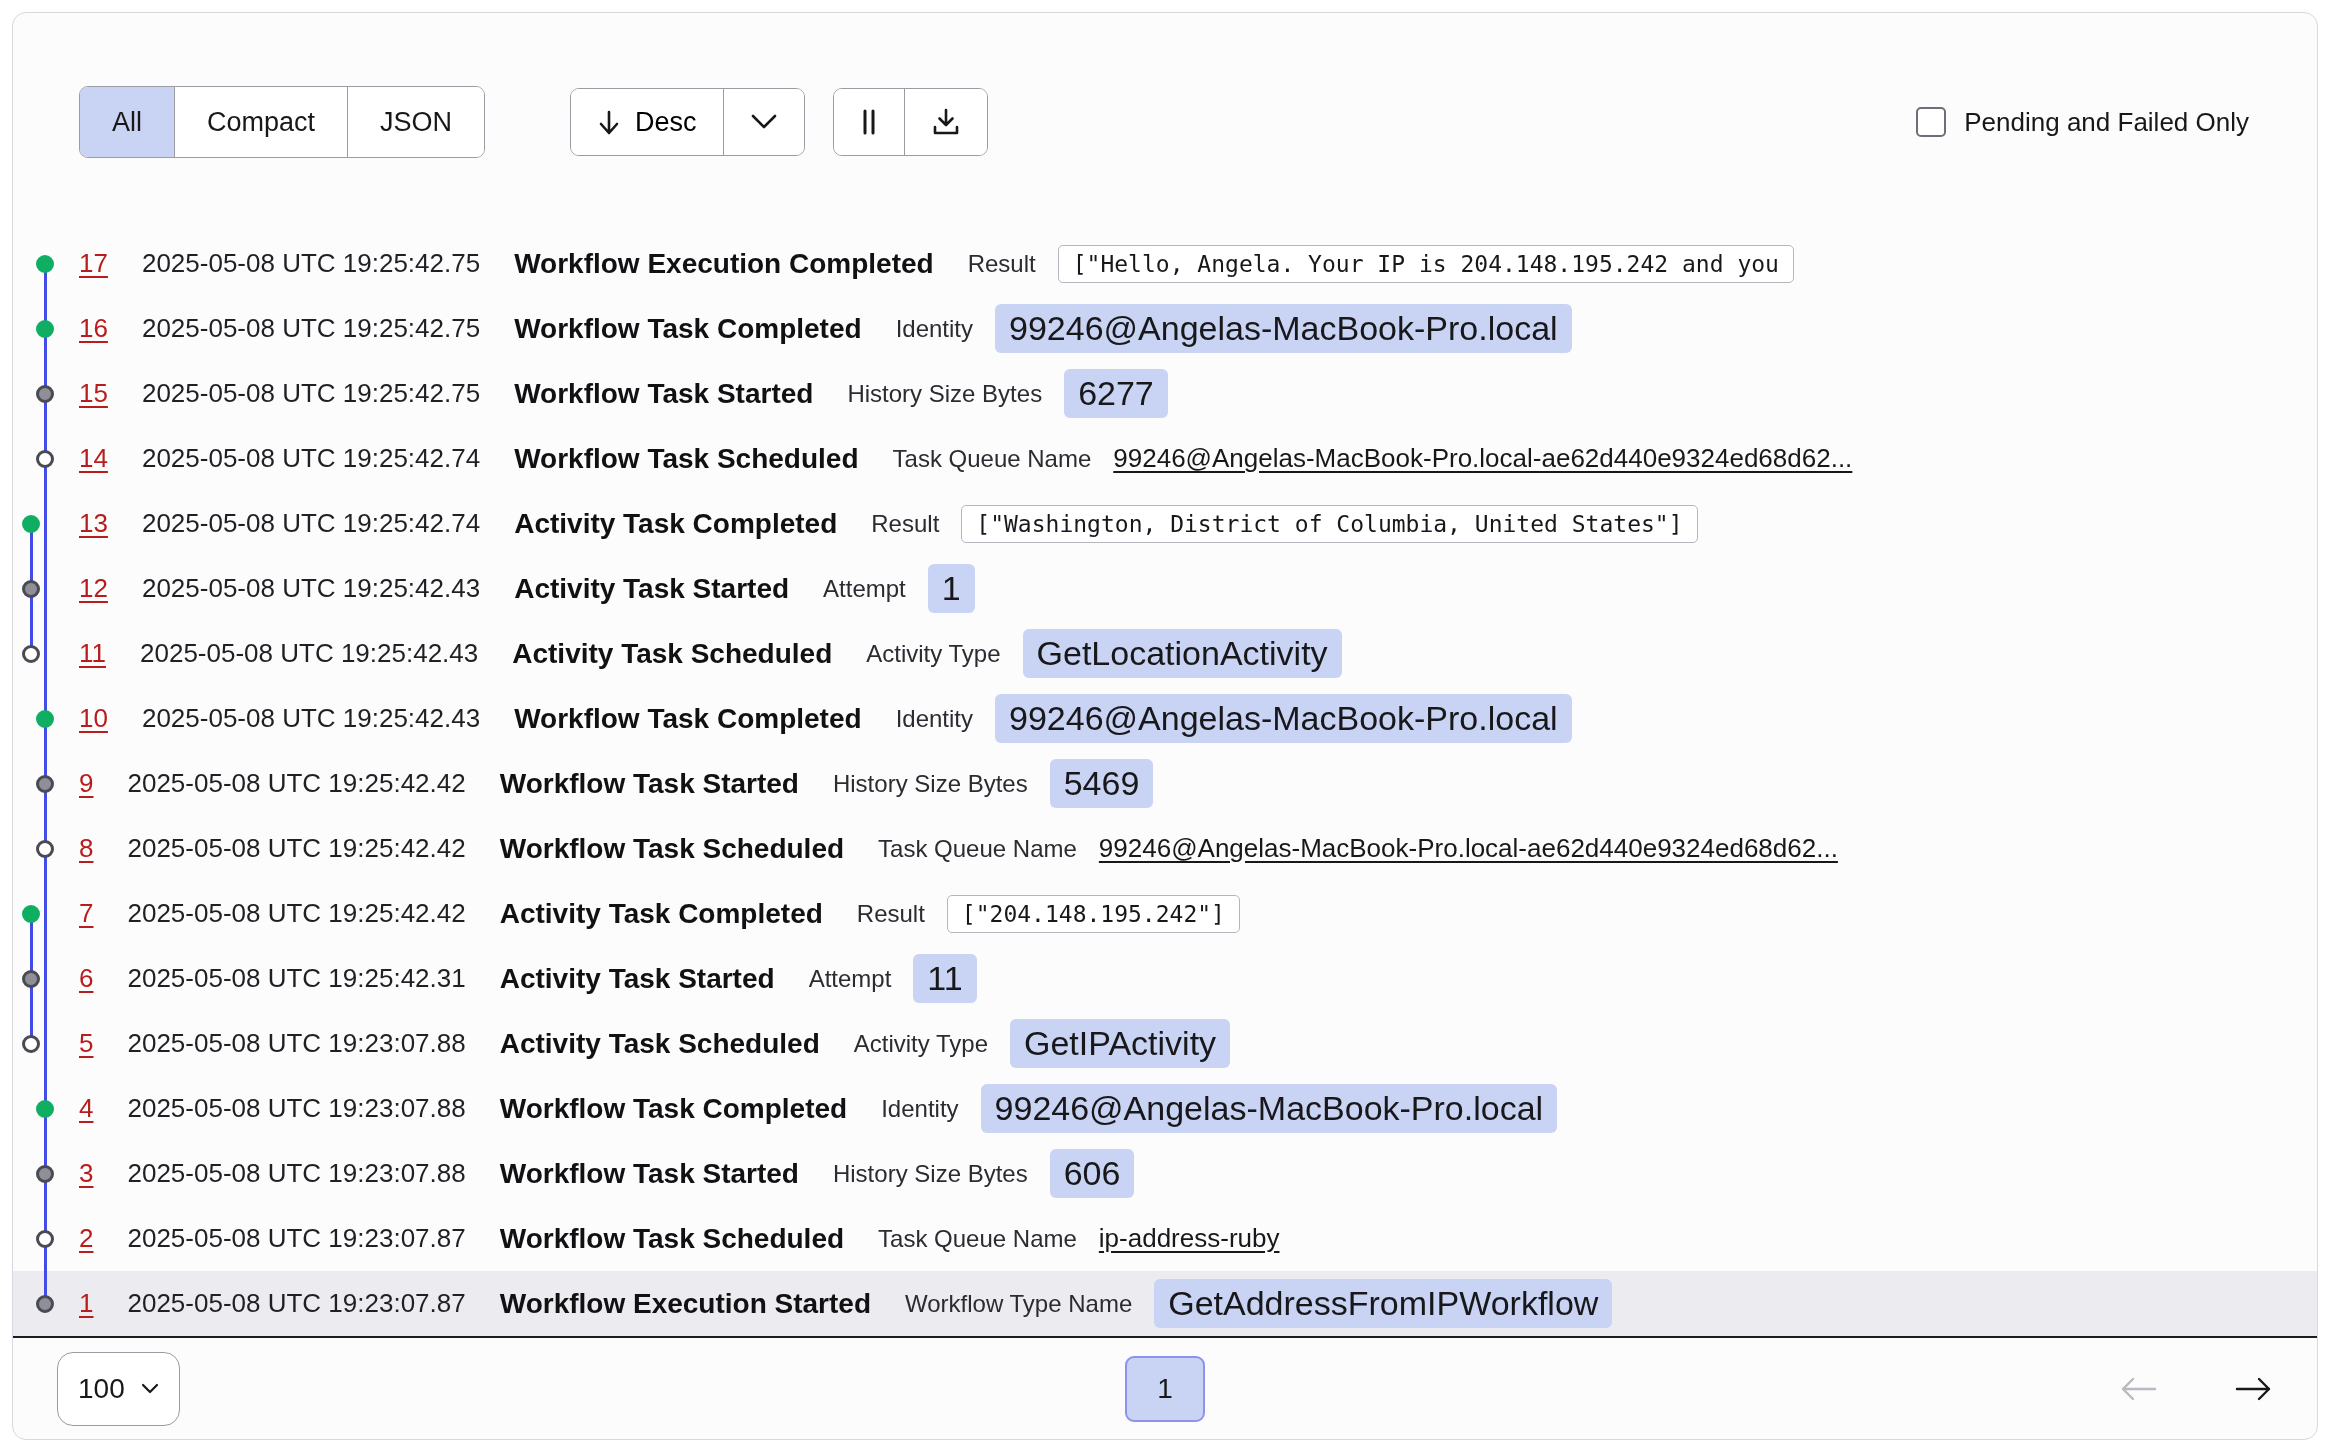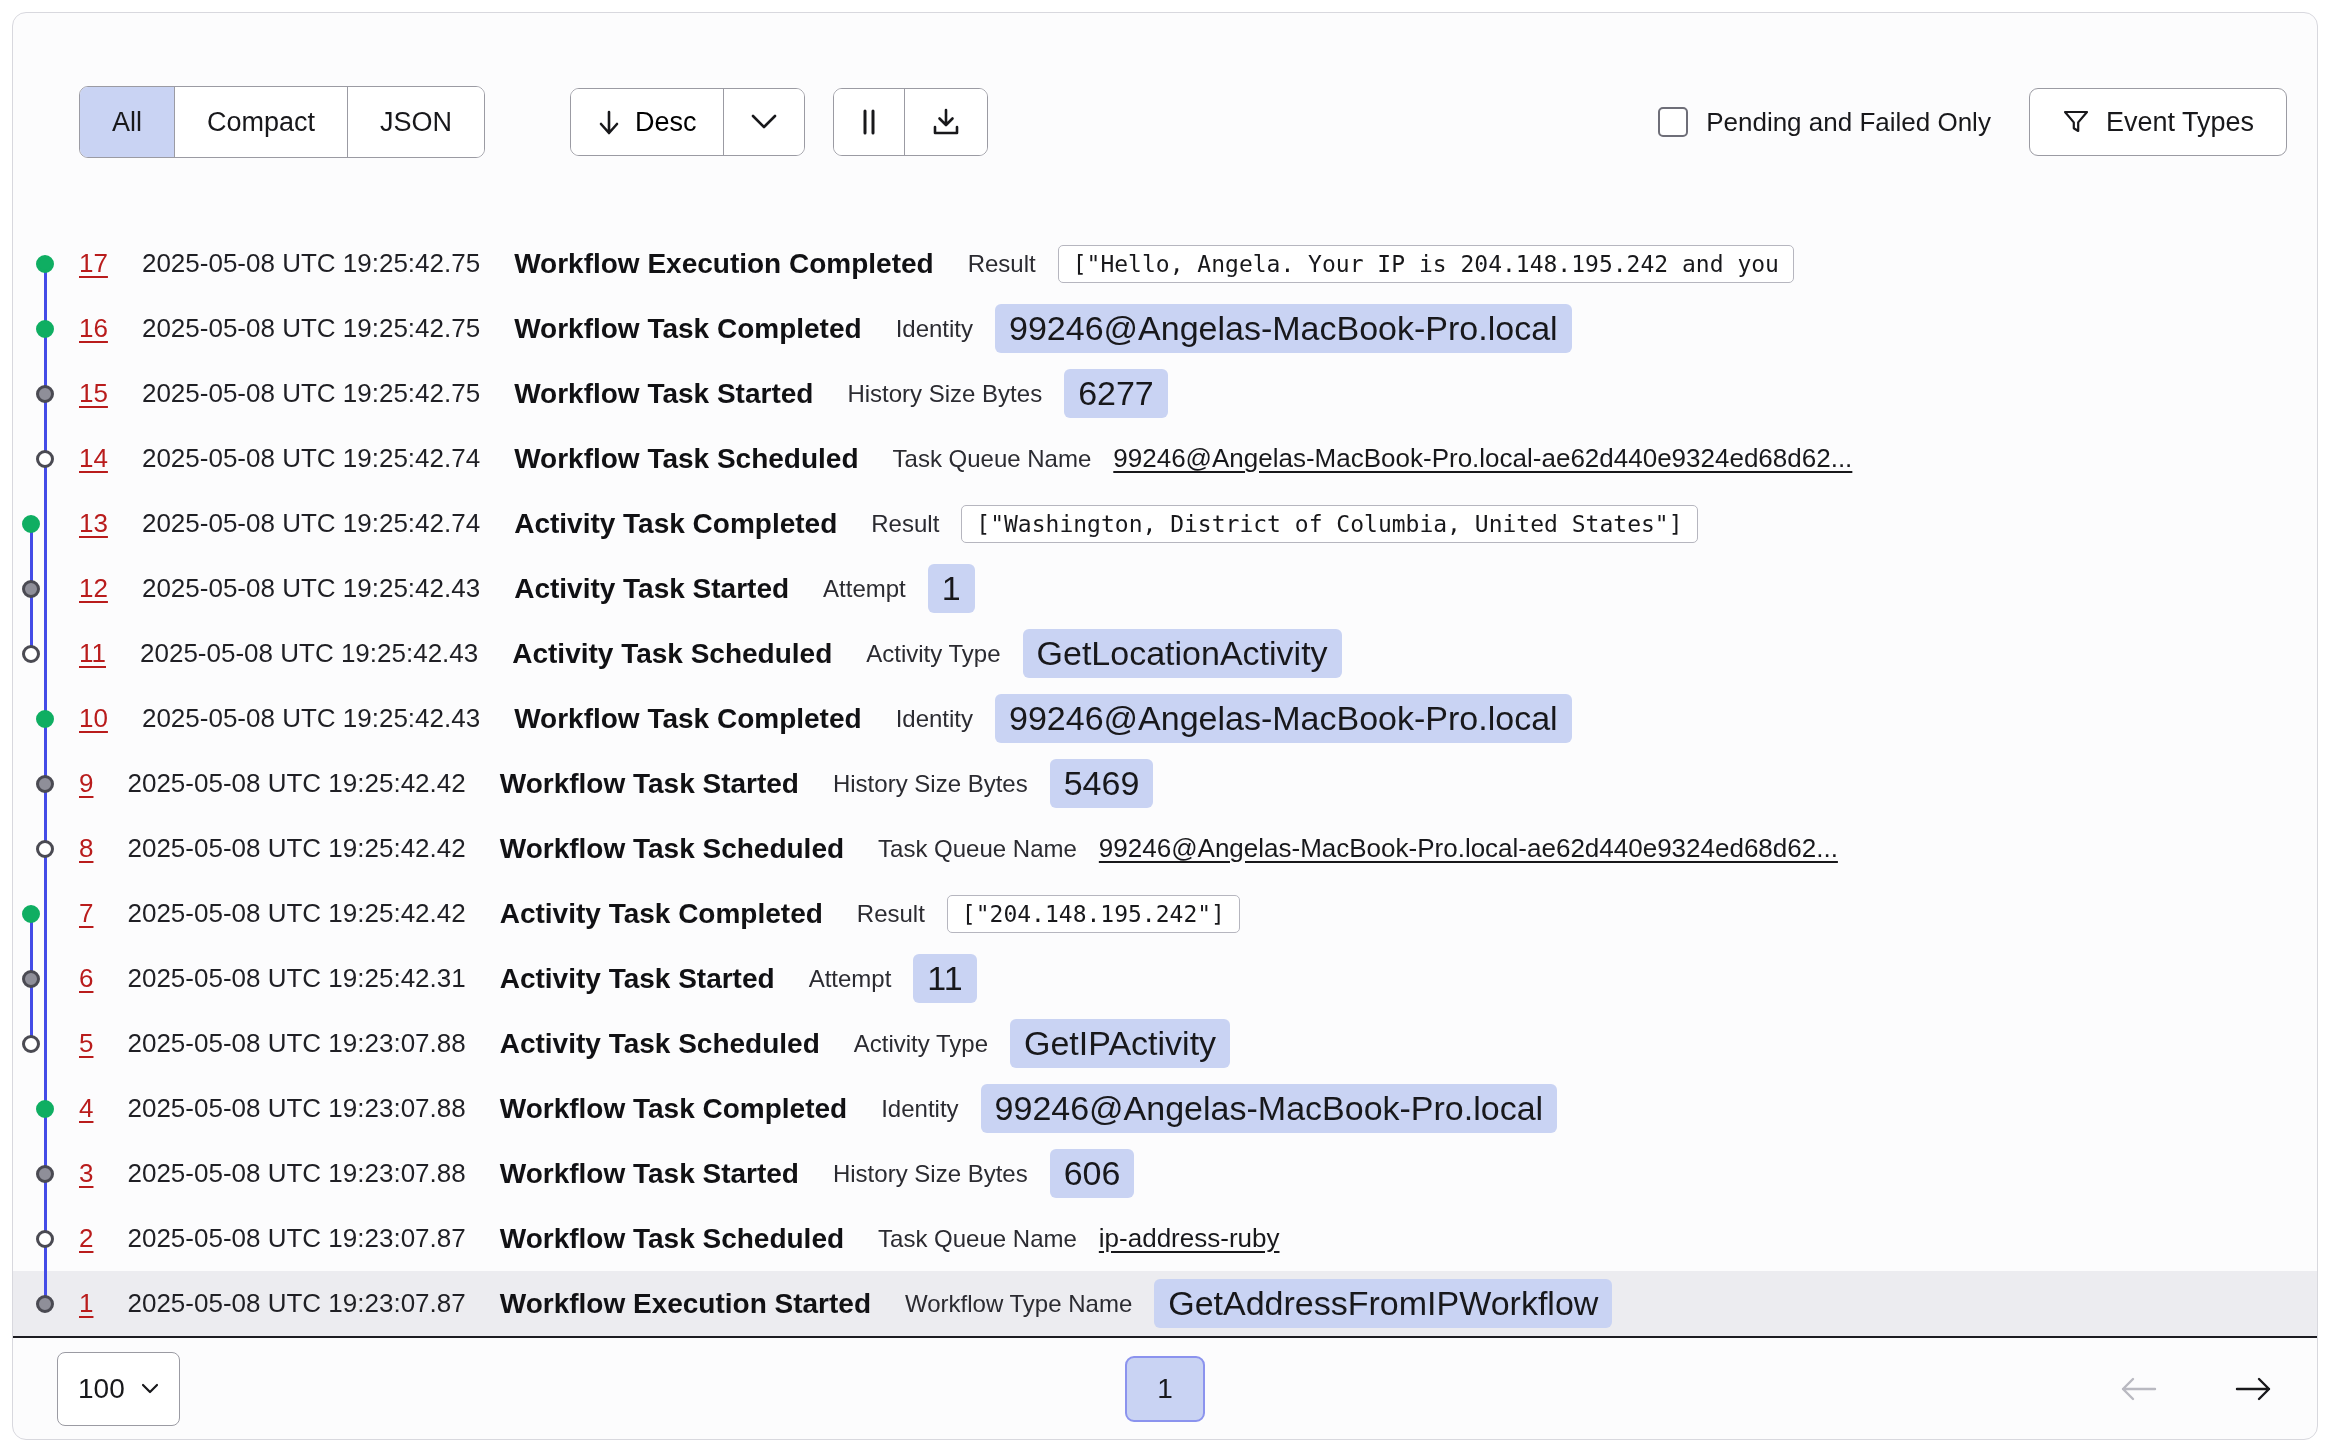--- a/index.html
+++ b/index.html
@@ -74,21 +74,21 @@
   .val-pill { background:var(--pill-bg); border-radius:6px; padding:5px 14px;
     font-size:34px; }
   .val-link { font-size:26px; text-decoration:underline; text-underline-offset:4px;
     cursor:pointer; }
 
   
   .divider { height:2px; flex:0 0 2px; background:#1c1c22; }
   .footer { flex:1; position:relative; display:flex; align-items:center;
     padding:0 46px 0 44px; }
   .page-size-select { display:flex; align-items:center; gap:16px; height:74px;
-    padding:0 20px; border:1.5px solid #9b9ba3; border-radius:8px; background:#fff;
+    padding:0 20px; border:1.5px solid #9b9ba3; border-radius:16px; background:#fff;
     font-size:28px; cursor:pointer; }
   .page-number { position:absolute; left:50%; top:50%;
     transform:translate(-50%,-50%); min-width:80px; height:66px;
     background:var(--pill-bg); border:2px solid #8b93ee; border-radius:9px;
     display:flex; align-items:center; justify-content:center; font-size:28px;
     cursor:pointer; }
   .nav-arrows { margin-left:auto; display:flex; align-items:center; gap:78px; }
   .arrow { color:#18181b; cursor:pointer; display:flex; align-items:center; }
   .arrow.disabled { color:#b9b9c1; }
 
@@ -142,28 +142,20 @@
       </button>
     </div>
 
     <div class="spacer"></div>
 
     <label class="checkbox-row">
       <span class="checkbox"></span>
       <span class="checkbox-label">Pending and Failed Only</span>
     </label>
 
-    <button class="event-types-btn">
-      <span>
-        <svg width="28" height="28" viewBox="0 0 28 28">
-            <path d="M3 4h22l-8.8 10.4V23l-4.4-2.8v-5.8L3 4z" fill="none" stroke="#18181b" stroke-width="2.2" stroke-linejoin="round"></path>
-          </svg>
-      </span>
-      <span>Event Types</span>
-    </button>
   </div>
 
   <div class="table">
     <div class="tl tl-main"></div>
     <div class="tl tl-a"></div>
     <div class="tl tl-b"></div>
   <div class="row lane-main">
     <span class="dot dot-green"></span>
     <a class="eid">17</a>
     <span class="etime">2025-05-08 UTC 19:25:42.75</span>

